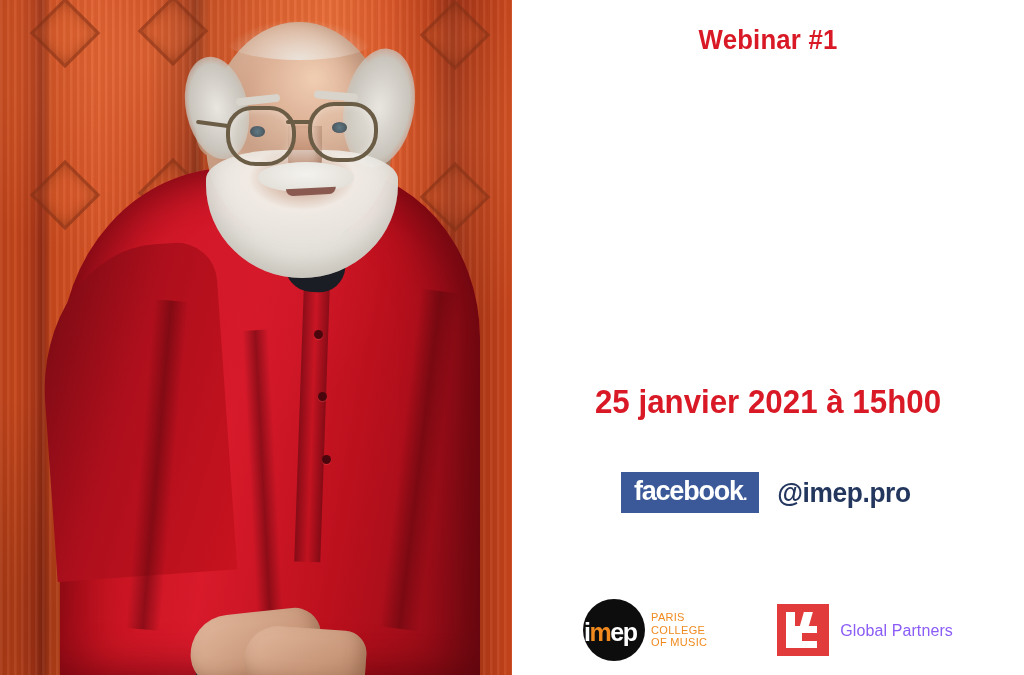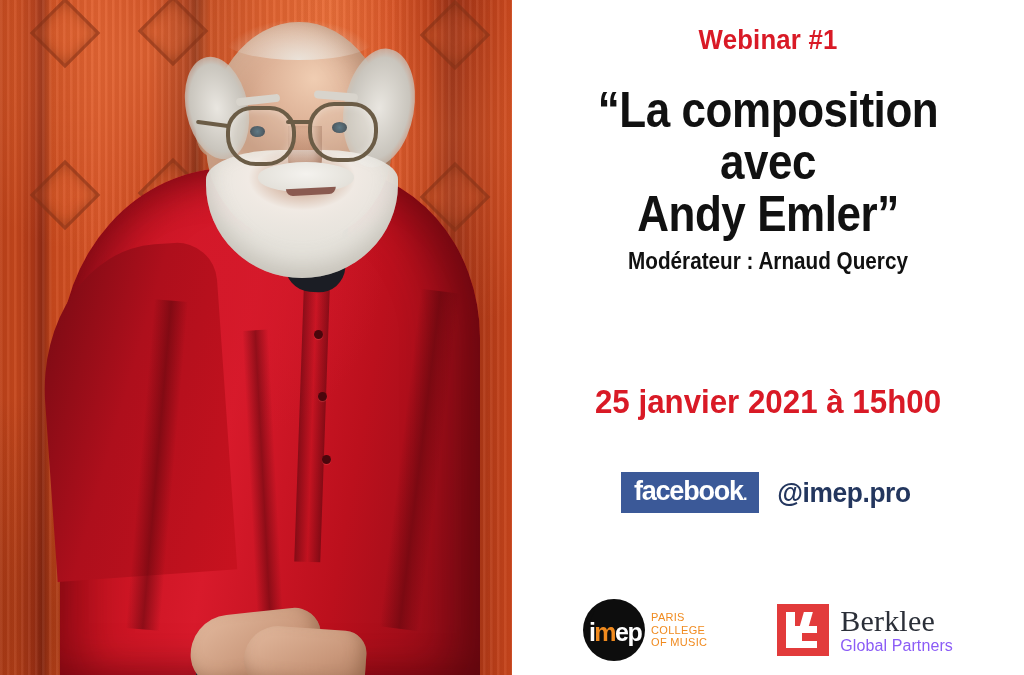--- a/index.html
+++ b/index.html
@@ -381,21 +381,21 @@
   }
 
   .imep-logo { display: flex; align-items: center; gap: 6px; }
   .imep-mark {
     position: relative;
     width: 62px; height: 62px;
     border-radius: 50%;
     background: #0d0d0d;
     display: flex;
     align-items: center;
-    justify-content: center;
+    justify-content: flex-start;
   }
   .imep-word {
     position: relative;
     font-family: "Liberation Sans", sans-serif;
     font-weight: bold;
     font-size: 25px;
     letter-spacing: -1.5px;
     color: #ffffff;
     line-height: 1;
     transform: translate(1px, 2px);
@@ -508,26 +508,20 @@
       <div class="trouser"></div>
       <div class="hand hand-a"></div>
       <div class="hand hand-b"></div>
     </div>
   </div>
 
   <div class="content-pane">
 
     <div class="webinar-label">Webinar #1</div>
 
-    <div class="title-block">
-      <div class="title-line">“La composition</div>
-      <div class="title-line">avec</div>
-      <div class="title-line">Andy Emler”</div>
-      <div class="moderator">Modérateur : Arnaud Quercy</div>
-    </div>
 
     <div class="date-line">25 janvier 2021 à 15h00</div>
 
     <div class="social-row">
       <div class="fb-badge">
         <span>facebook</span><span class="dot">.</span>
       </div>
       <div class="handle">@imep.pro</div>
     </div>
 
@@ -545,20 +539,19 @@
         </div>
       </div>
 
       <div class="berklee-logo">
         <div class="berklee-mark">
           <span class="bk-stem"></span>
           <span class="bk-arm"></span>
           <span class="bk-bowl"></span>
         </div>
         <div class="berklee-text">
-          <div class="berklee-name">Berklee</div>
           <div class="berklee-tag">Global Partners</div>
         </div>
       </div>
 
     </div>
   </div>
 </div>
 
 </body></html>

